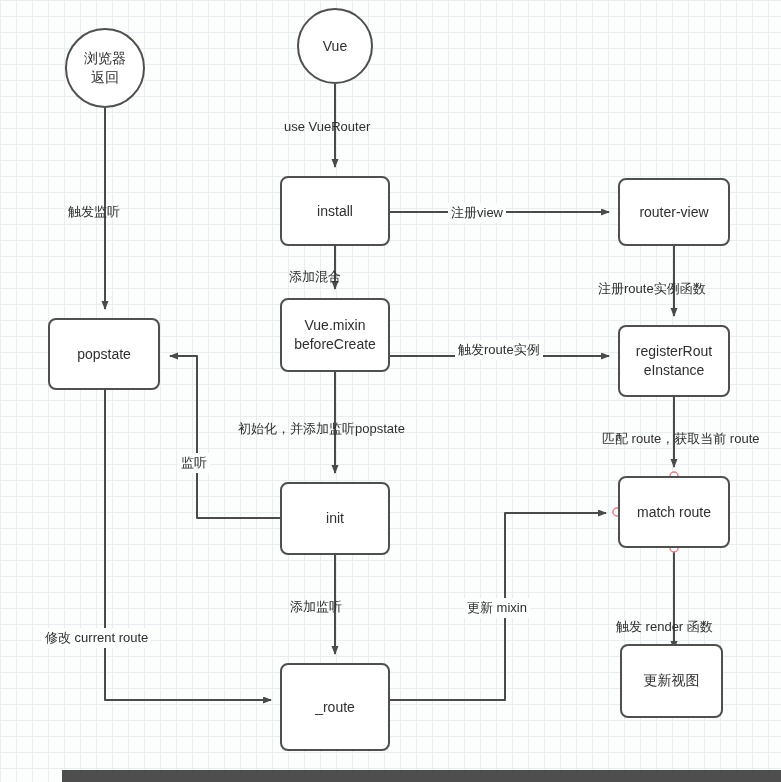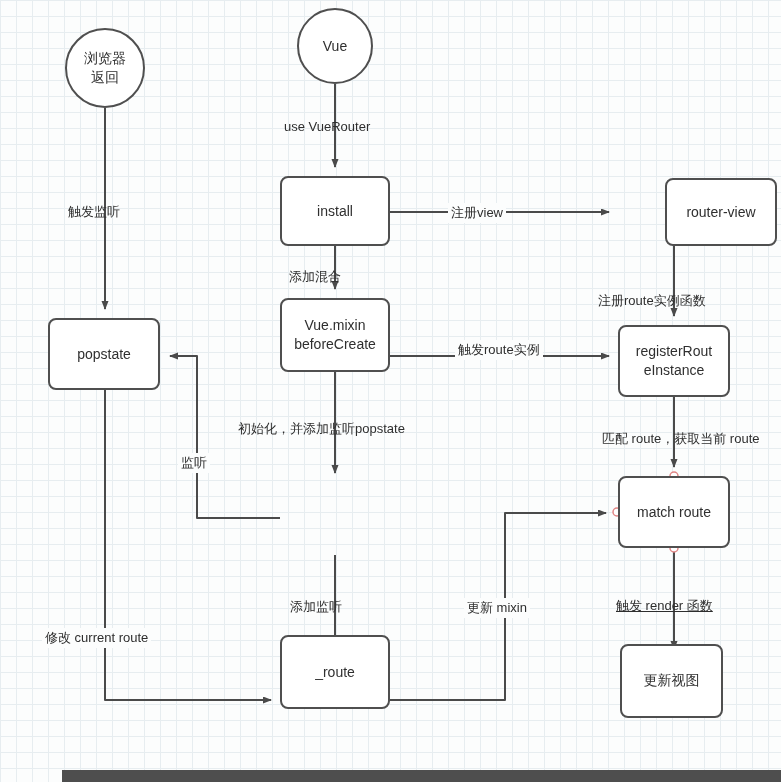--- a/index.html
+++ b/index.html
@@ -107,59 +107,62 @@
   </div>
 
   <div class="node circle" style="left:297px; top:8px; width:76px; height:76px;">
     <span class="node-label">Vue</span>
   </div>
 
   <div class="node rect" style="left:280px; top:176px; width:110px; height:70px;">
     <span class="node-label">install</span>
   </div>
 
-  <div class="node rect" style="left:618px; top:178px; width:112px; height:68px;margin-left:47px;">
+  <div class="node rect" style="left:618px; top:178px; width:112px; height:68px;">
     <span class="node-label">router-view</span>
   </div>
 
   <div class="node rect" style="left:280px; top:298px; width:110px; height:74px;">
     <span class="node-label">Vue.mixin
 beforeCreate</span>
   </div>
 
   <div class="node rect" style="left:618px; top:325px; width:112px; height:72px;">
     <span class="node-label">registerRout
 eInstance</span>
   </div>
 
   <div class="node rect" style="left:48px; top:318px; width:112px; height:72px;">
     <span class="node-label">popstate</span>
   </div>
 
+  <div class="node rect" style="left:280px; top:482px; width:110px; height:73px;">
+    <span class="node-label">init</span>
+  </div>
 
   <div class="node rect" style="left:618px; top:476px; width:112px; height:72px;">
     <span class="node-label">match route</span>
   </div>
 
-  <div class="node rect" style="left:280px; top:635px; width:110px; height:74px;">
+  <div class="node rect" style="left:280px; top:663px; width:110px; height:88px;">
     <span class="node-label">_route</span>
   </div>
 
   <div class="node rect" style="left:620px; top:644px; width:103px; height:74px;font-family:Liberation Serif, serif;">
     <span class="node-label">更新视图</span>
   </div>
 
   <span class="edge-label" style="left:284px; top:119px;">use VueRouter</span>
   <span class="edge-label on-line" style="left:448px; top:203px;text-align:center;">注册view</span>
   <span class="edge-label" style="left:289px; top:268px;">添加混合</span>
-  <span class="edge-label" style="left:598px; top:292px;">注册route实例函数</span>
+  <span class="edge-label" style="left:598px; top:280px;">注册route实例函数</span>
   <span class="edge-label on-line" style="left:455px; top:340px;">触发route实例</span>
   <span class="edge-label" style="left:68px; top:203px;">触发监听</span>
   <span class="edge-label" style="left:238px; top:420px;">初始化，并添加监听popstate</span>
   <span class="edge-label" style="left:602px; top:430px;">匹配 route，获取当前 route</span>
   <span class="edge-label on-line" style="left:178px; top:453px;">监听</span>
   <span class="edge-label" style="left:290px; top:598px;">添加监听</span>
   <span class="edge-label on-line" style="left:42px; top:628px;">修改 current route</span>
   <span class="edge-label on-line" style="left:464px; top:598px;">更新 mixin</span>
-  <span class="edge-label" style="left:616px; top:597px;text-decoration:underline;">触发 render 函数</span>
+  <span class="edge-label" style="left:616px; top:618px;">触发 render 函数</span>
 
   <div class="bottom-bar"></div>
 </div>
 
 </body></html>

